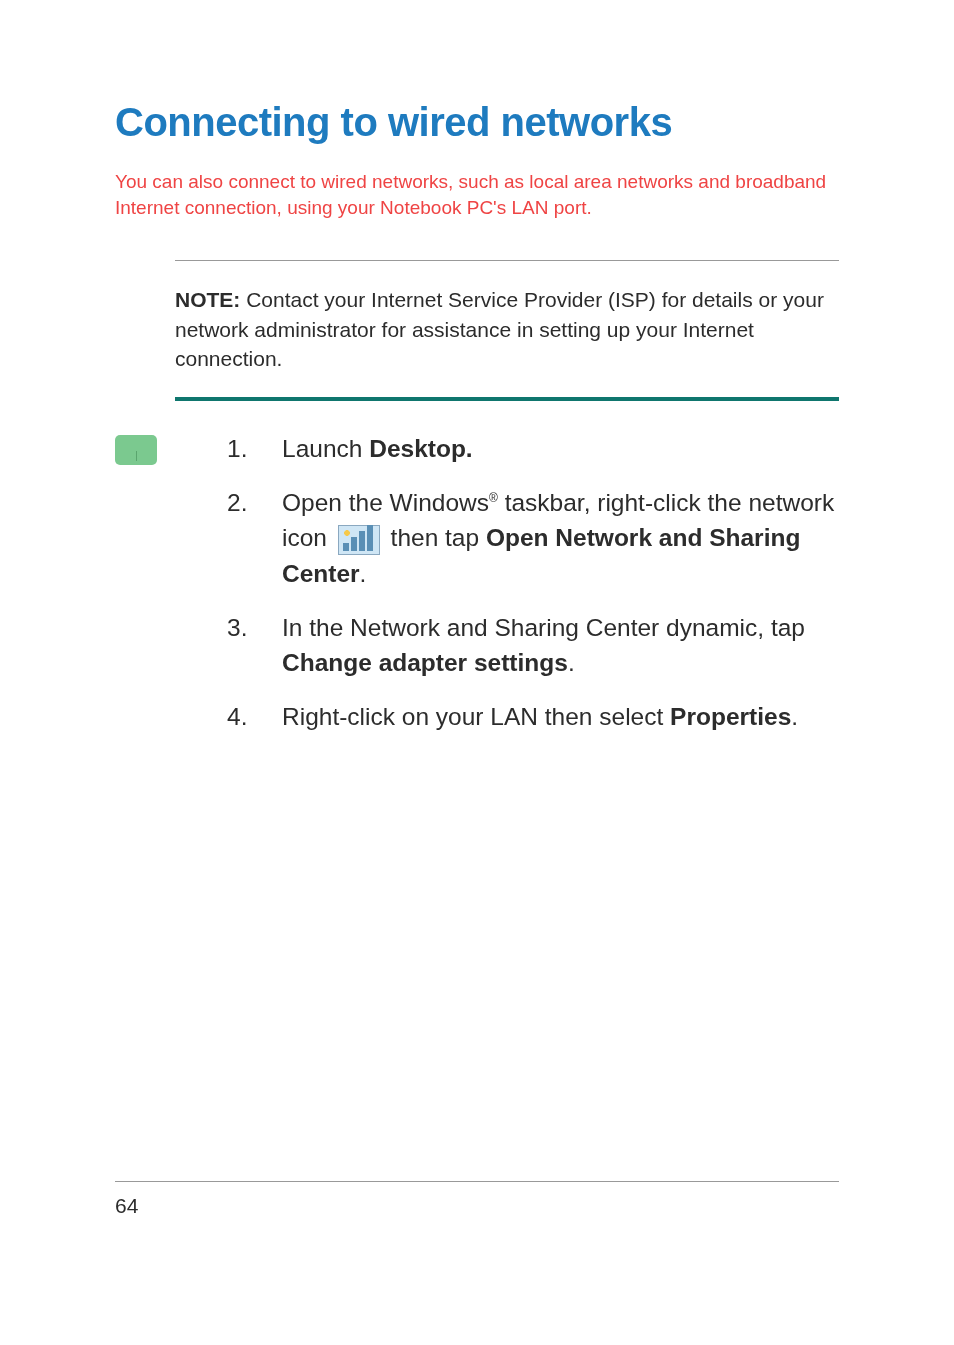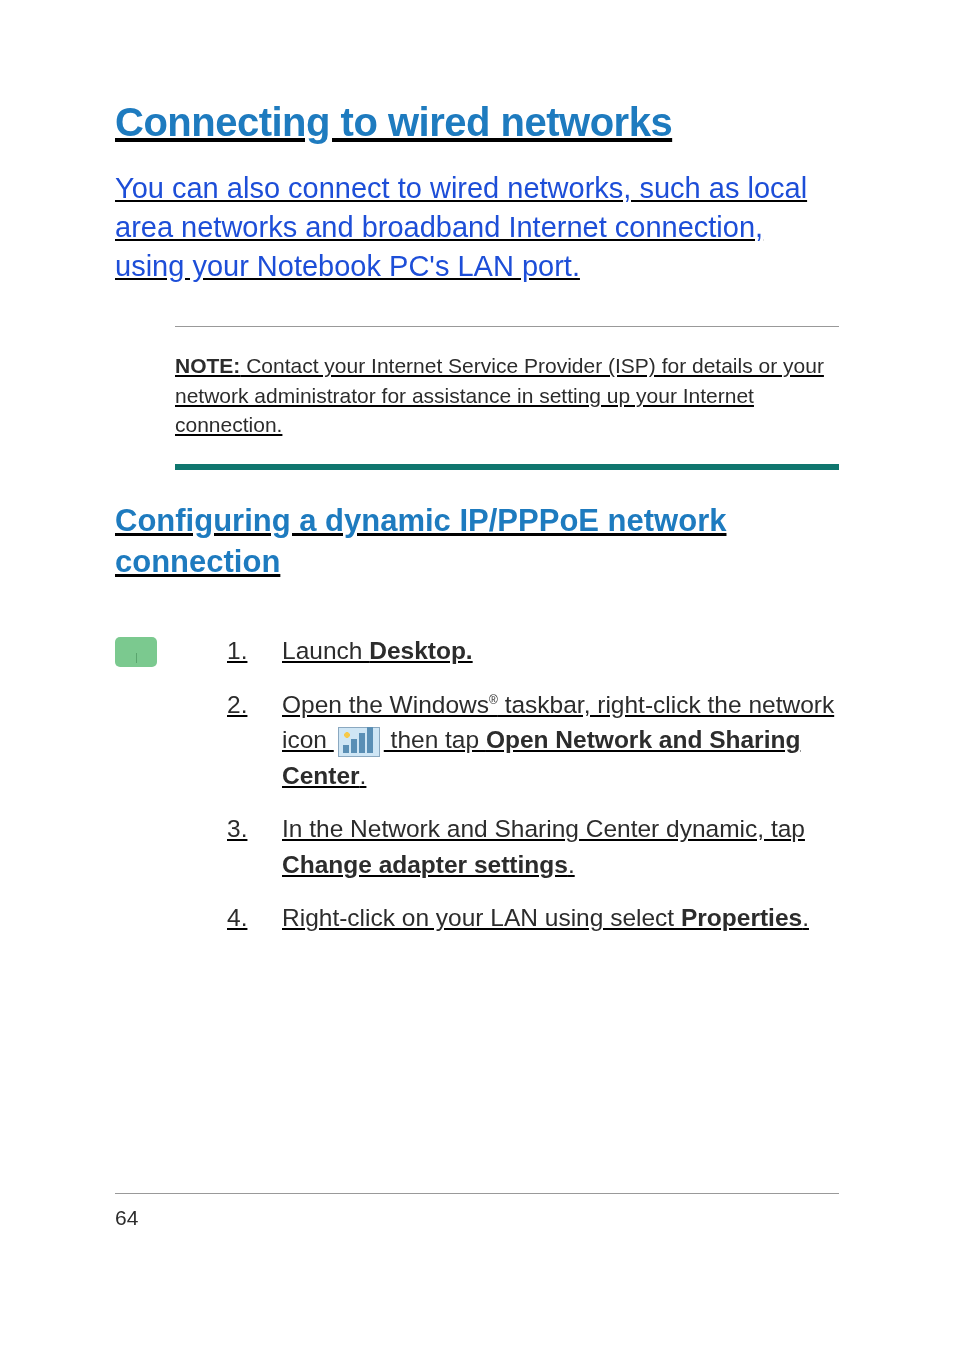--- a/index.html
+++ b/index.html
@@ -9,39 +9,38 @@
     }
     body {
       width: 954px;
       height: 1345px;
       background: #ffffff;
       font-family: Arial, Helvetica, sans-serif;
       position: relative;
     }
     .page {
       padding: 100px 115px 0 115px;
-      text-decoration: underline;
     }
     .main-heading {
       color: #1e7bbf;
       font-size: 40px;
       font-weight: bold;
       margin-bottom: 24px;
       letter-spacing: -0.5px;
     }
     .body-text {
-      color: #1d4ed8;
-      font-size: 29px;
+      color: #ef4444;
+      font-size: 19px;
       line-height: 1.35;
       margin-bottom: 40px;
     }
     .note-box {
       margin-left: 60px;
       border-top: 1px solid #999;
-      border-bottom: 6px solid #0f766e;
+      border-bottom: 4px solid #0f766e;
       padding: 24px 0;
       margin-bottom: 30px;
     }
     .note-text {
       color: #2c2c2c;
       font-size: 21px;
       line-height: 1.4;
     }
     .note-label {
       font-weight: bold;
@@ -124,21 +123,21 @@
       height: 10px;
       background: radial-gradient(circle, #f6c94a 40%, transparent 42%);
       border-radius: 50%;
     }
     .reg {
       font-size: 12px;
       vertical-align: super;
     }
     .footer {
       position: absolute;
-      bottom: 115px;
+      bottom: 127px;
       left: 115px;
       right: 115px;
       border-top: 1px solid #999;
       padding-top: 12px;
       display: flex;
       justify-content: space-between;
       color: #2c2c2c;
       font-size: 21px;
     }
   </style>
@@ -151,21 +150,20 @@
   <p class="body-text">You can also connect to wired networks, such as local area networks and broadband Internet connection, using your Notebook PC's LAN port.</p>
 
   <div class="note-box">
     <p class="note-text">
       <span class="note-label">NOTE:</span><span> Contact your Internet Service Provider (ISP) for details or your network administrator for assistance in setting up your Internet connection.</span>
     </p>
   </div>
 
 
 
-  <h2 class="sub-heading">Configuring a dynamic IP/PPPoE network connection</h2>
 
   <div class="steps-container">
     <div class="touchpad-icon"></div>
     <div class="steps-list">
 
       <div class="step">
         <div class="step-number">1.</div>
         <div class="step-content">
           <span>Launch </span><span class="bold">Desktop.</span>
         </div>
@@ -181,21 +179,21 @@
       <div class="step">
         <div class="step-number">3.</div>
         <div class="step-content">
           <span>In the Network and Sharing Center dynamic, tap </span><span class="bold">Change adapter settings</span><span>.</span>
         </div>
       </div>
 
       <div class="step">
         <div class="step-number">4.</div>
         <div class="step-content">
-          <span>Right-click on your LAN using select </span><span class="bold">Properties</span><span>.</span>
+          <span>Right-click on your LAN then select </span><span class="bold">Properties</span><span>.</span>
         </div>
       </div>
 
     </div>
   </div>
 </div>
 
 <div class="footer">
   <span>64</span>
 </div>

